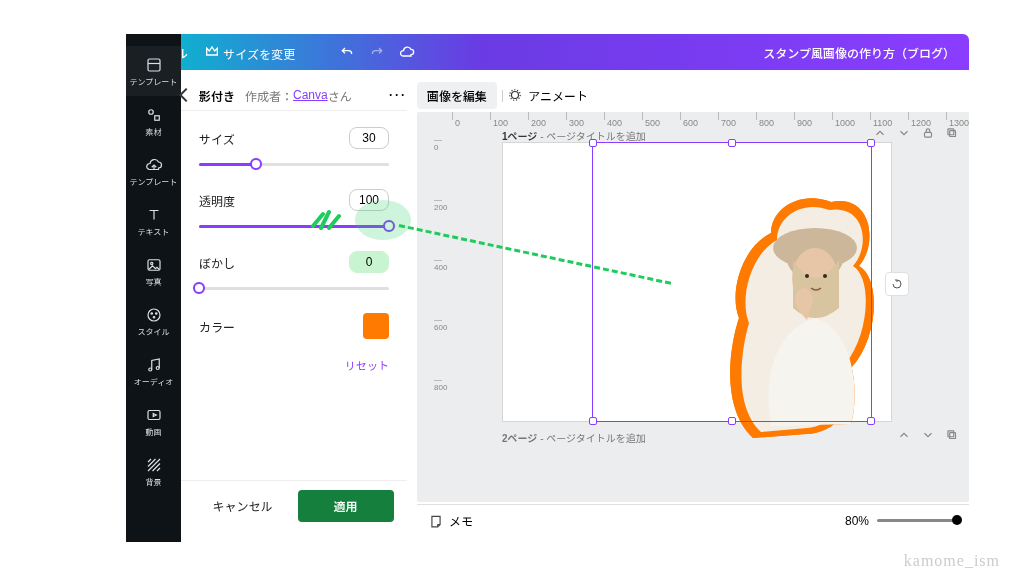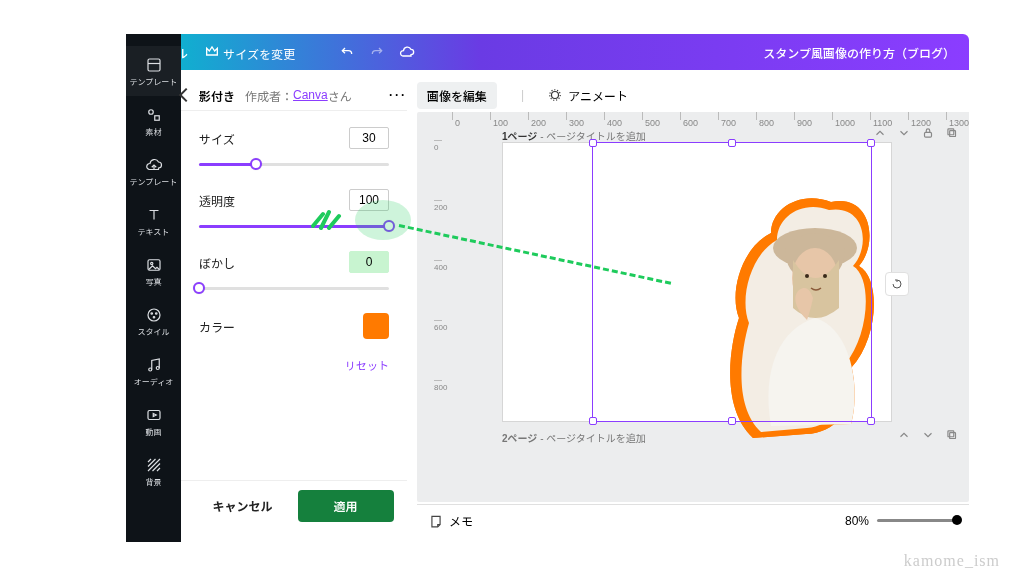--- a/index.html
+++ b/index.html
@@ -29,37 +29,37 @@
   .panelhdr .ttl { font-weight: 600; margin-right: 10px; }
   .panelhdr .author-label { color: #777; }
   .panelhdr .author-link { color: #8b3dff; text-decoration: underline; cursor: pointer; }
   .panelhdr .more { margin-left: auto; font-weight: 700; letter-spacing: 2px; cursor: pointer; }
 
   
   .panel { position: absolute; left: 181px; top: 110px; width: 226px; height: 366px; background: #fff; border-top: 1px solid #eee; padding: 16px 18px 10px 18px; font-size: 12px; }
   .prop { margin-bottom: 18px; }
   .prop-row { display: flex; align-items: center; justify-content: space-between; margin-bottom: 8px; }
   .prop-label { color: #222; }
-  .valbox { width: 40px; height: 22px; border: 1px solid #ccc; border-radius: 2px; display: flex; align-items: center; justify-content: center; }
+  .valbox { width: 40px; height: 22px; border: 1px solid #ccc; border-radius: 8px; display: flex; align-items: center; justify-content: center; }
   .valbox.hl { background: #c8f4d0; border-color: #c8f4d0; }
   .slider { position: relative; height: 14px; }
   .slider .track { position: absolute; left:0; right:0; top:6px; height:3px; background:#e0e0e0; border-radius:2px; }
   .slider .fill { position: absolute; left:0; top:6px; height:3px; background:#8b3dff; border-radius:2px; }
   .slider .knob { position: absolute; top:1px; width:12px; height:12px; background:#fff; border:2px solid #8b3dff; border-radius:50%; box-shadow:0 0 1px rgba(0,0,0,.2); }
   .swatch { width: 26px; height: 26px; border-radius: 4px; }
   .reset { text-align: right; font-size: 11px; color: #8b3dff; margin-top: 10px; cursor: pointer; }
 
   .panel-footer { position: absolute; left: 181px; top: 480px; width: 226px; height: 50px;
                   border-top: 1px solid #eee; display:flex; align-items:center; justify-content: space-around; padding: 0 10px; }
   .btn { height: 32px; border-radius: 4px; font-size: 12px; display:flex; align-items:center; justify-content:center; cursor:pointer; }
-  .btn.cancel { width: 96px; background:#fff; color:#222; border:1px solid #fff; font-weight:700; }
+  .btn.cancel { width: 96px; background:#fff; color:#222; border:1px solid #fff; font-weight:400; }
   .btn.apply  { width: 96px; background:#15803d; color:#fff; font-weight:600; }
 
   
-  .ctxbar { position: absolute; left: 417px; top: 80px; width: 520px; height: 30px; display:flex; align-items:center; font-size:12px; gap: 24px; }
+  .ctxbar { position: absolute; left: 417px; top: 80px; width: 520px; height: 30px; display:flex; align-items:center; font-size:12px; gap: 4px; }
   .ctxbar .chip { background:#eef0f1; border-radius:4px; padding:5px 10px; cursor:pointer; font-weight:500;}
   .ctxbar .sep { color:#ccc; }
   .ctxbar .anim { display:flex; align-items:center; gap:6px; cursor:pointer; }
 
   
   .canvas { position: absolute; left: 417px; top: 112px; width: 552px; height: 390px; background:#ecedee; border-radius:2px; }
   .rulerH { position:absolute; left:35px; top:0; right:0; height:18px; background:#ecedee; font-size:9px; color:#888; overflow:hidden; }
   .rulerH .tk { position:absolute; top:0; border-left:1px solid #bbb; height:8px; }
   .rulerH .tk span { position:absolute; top:6px; left:2px; }
   .rulerV { position:absolute; left:17px; top:18px; width:18px; height:350px; background:#ecedee; }

